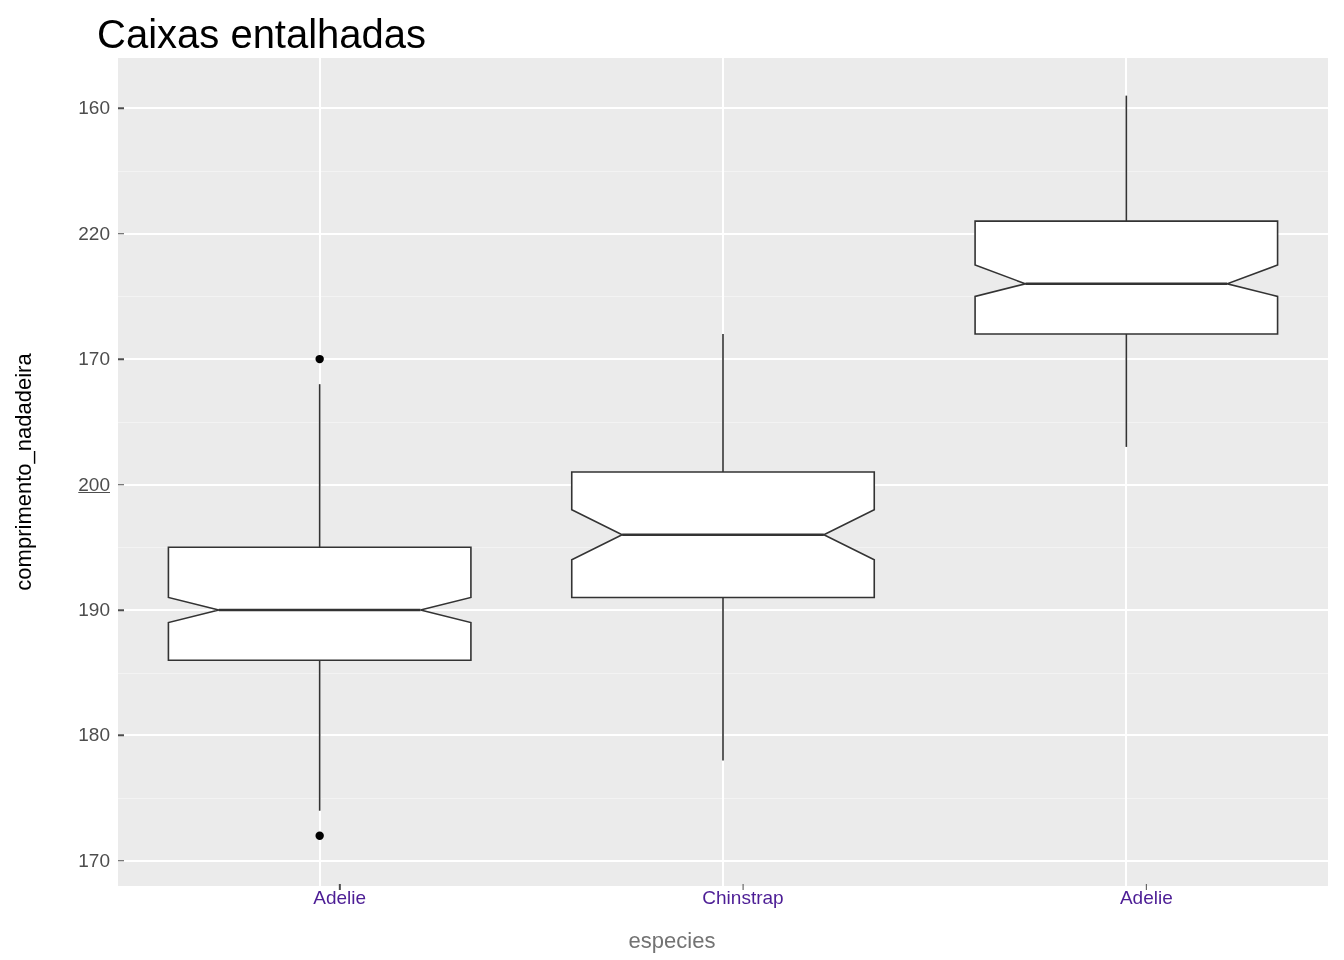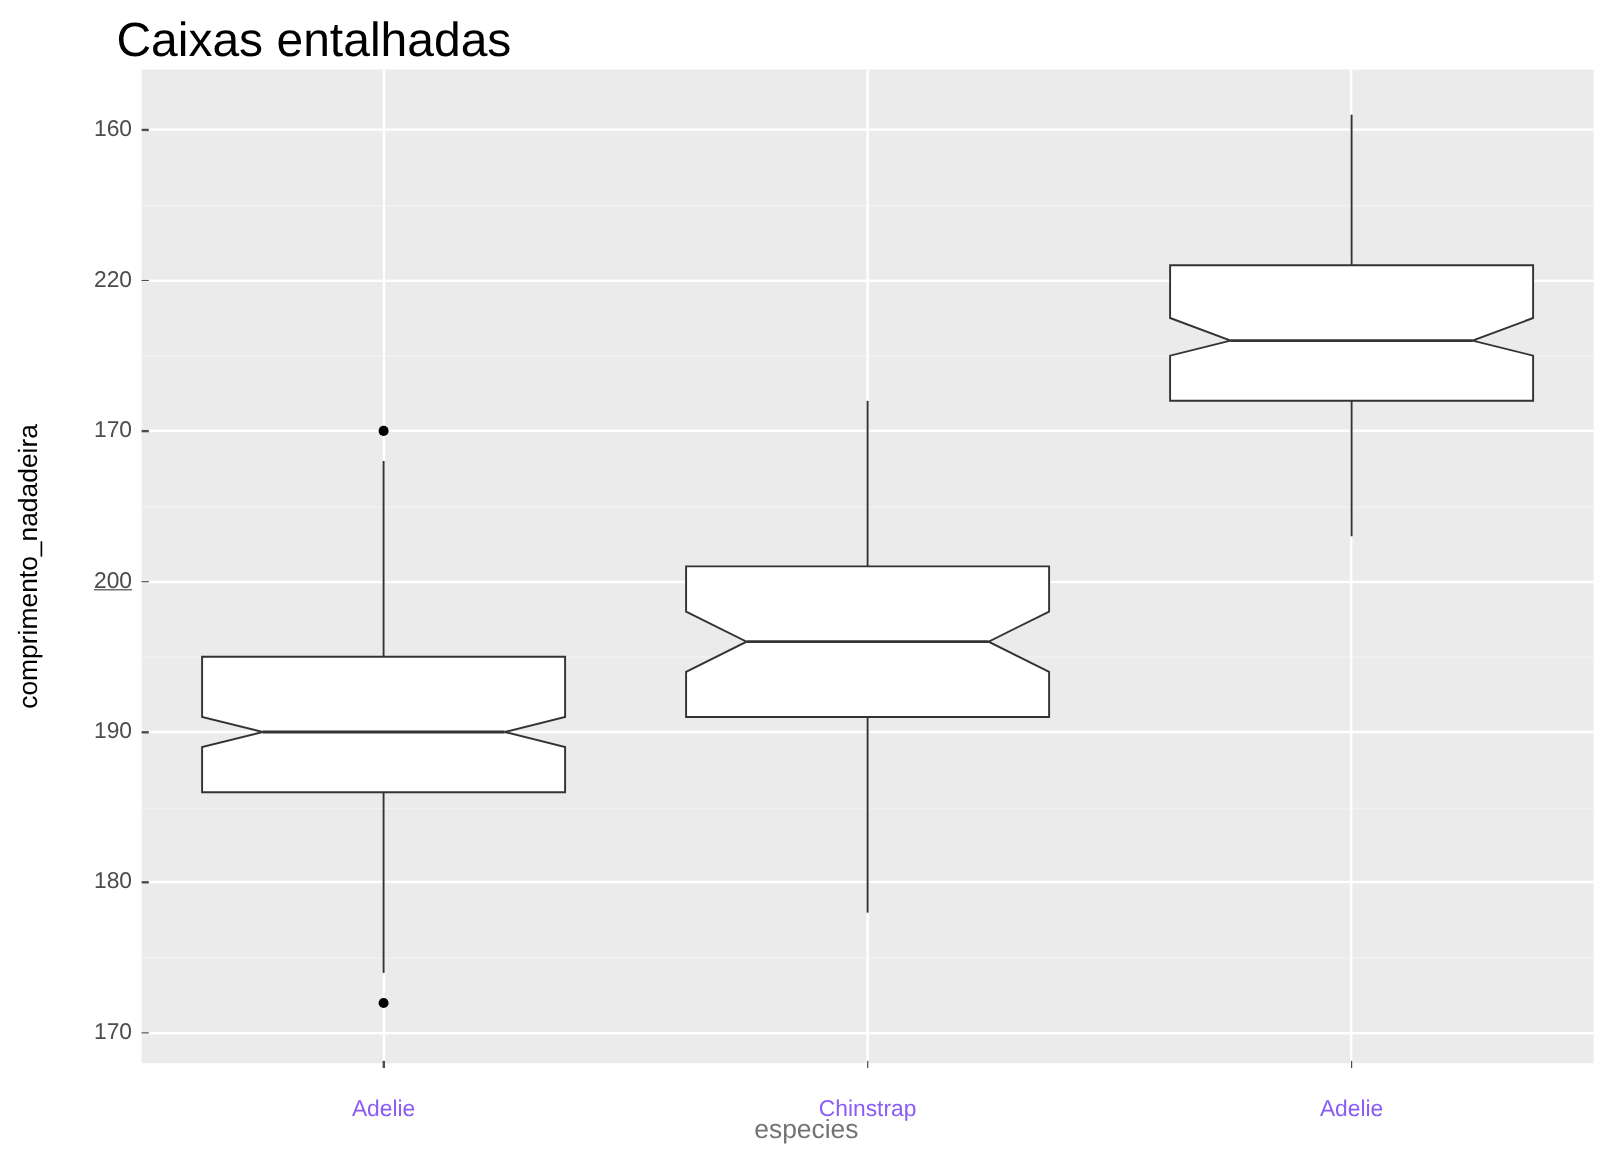--- a/index.html
+++ b/index.html
@@ -60,23 +60,24 @@
     width: 6px;
     height: 1.5px;
     background: #4d4d4d;
     transform: translateY(-50%);
   }
   .tick-x {
     position: absolute;
     top: 100%;
     transform: translateX(-50%);
     font-size: 19px;
-    color: #8b5cf6;
-    padding-top: 28px;
+    color: #4c1d95;
+    padding-top: 1px;
     white-space: nowrap;
+    margin-left: 20px;
   }
   .tick-x::before {
     content: "";
     position: absolute;
     top: -2px;
     left: 50%;
     width: 1.5px;
     height: 6px;
     background: #4d4d4d;
     transform: translateX(-50%);

